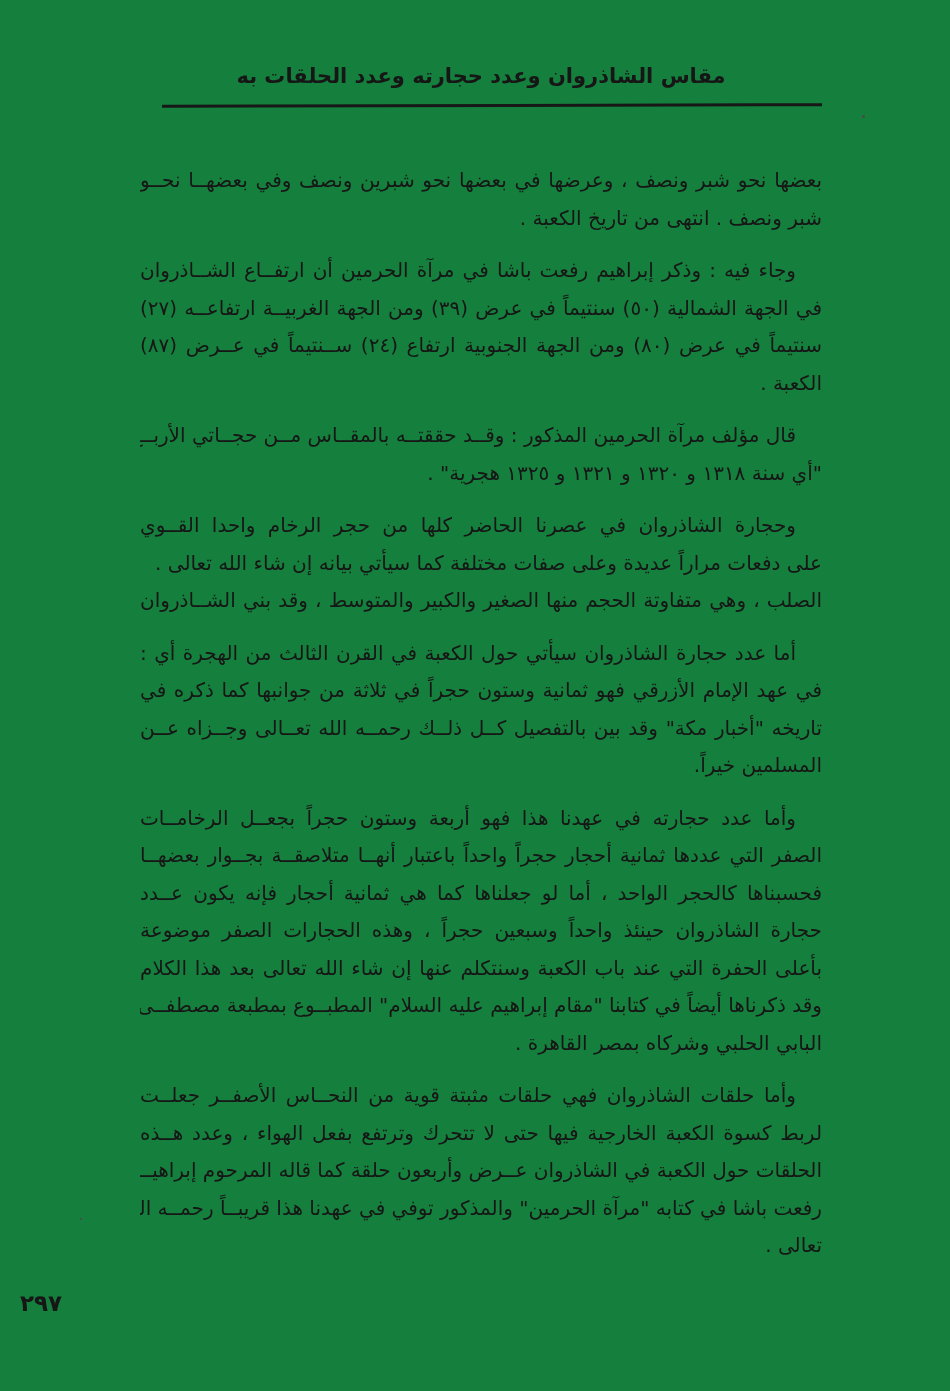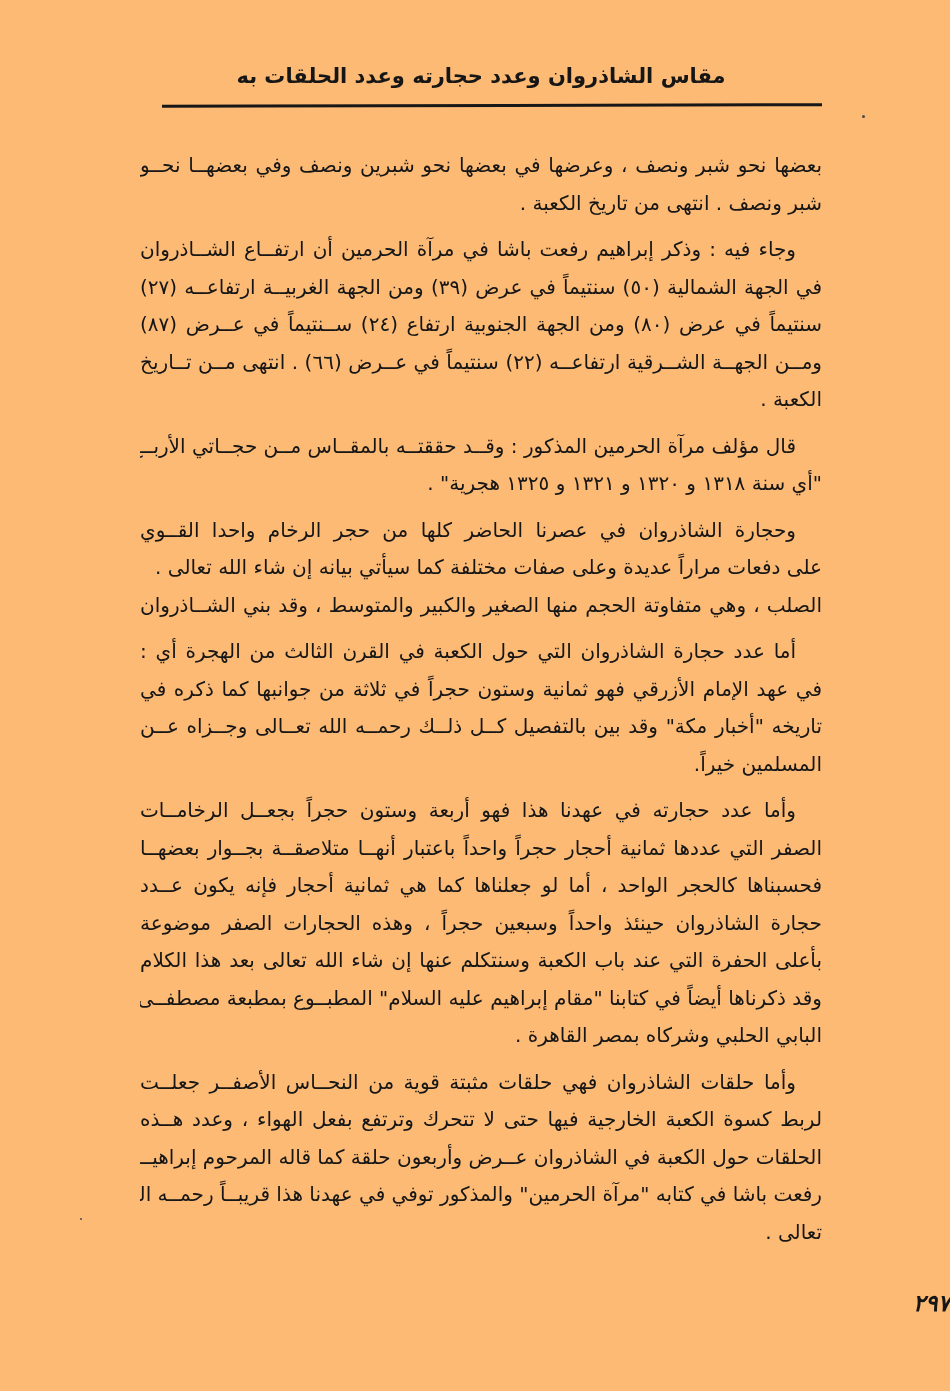--- a/index.html
+++ b/index.html
@@ -1,20 +1,20 @@
 <!DOCTYPE html>
 <html lang="ar" dir="rtl"><head>
 <meta charset="utf-8">
 <style>
   html, body { margin: 0; padding: 0; background: #ffffff; }
   .page {
     position: relative;
     width: 950px;
     height: 1391px;
-    background: #fdba74;
+    background: #15803d;
     font-family: "DejaVu Sans", sans-serif;
     color: #161616;
     direction: rtl;
     overflow: hidden;
   }
   
   .head-title {
     position: absolute;
     top: 64px;
     right: 128px;
@@ -36,40 +36,39 @@
   }
   
   .content {
     position: absolute;
     top: 147px;
     right: 128px;
     left: 140px;
     font-size: 20px;
     line-height: 37.5px;
   }
-  .para { margin: 0 0 9px 0; }
+  .para { margin: 15px 0 9px 0; }
   .line {
     text-align: justify;
     text-align-last: justify;
     text-justify: inter-word;
     white-space: nowrap;
     overflow: hidden;
   }
   .line.last { text-align-last: right; }
   .line.ind { text-indent: 26px; }
   
   .page-num {
     position: absolute;
     top: 1290px;
     right: 0;
     left: 20px;
-    text-align: right;
+    text-align: left;
     font-size: 23px;
     font-weight: bold;
-    font-style: italic;
   }
   
   .speck { position: absolute; background: #4a4a4a; border-radius: 50%; }
   .speck.s1 { left: 862px; top: 115px; width: 3px; height: 3px; }
   .speck.s2 { left: 80px;  top: 1218px; width: 2px; height: 2px; }
 </style>
 </head>
 <body>
 
 <div class="page">
@@ -81,37 +80,36 @@
 
     <div class="para">
       <div class="line">بعضها نحو شبر ونصف ، وعرضها في بعضها نحو شبرين ونصف وفي بعضهــا نحــو</div>
       <div class="line last">شبر ونصف . انتهى من تاريخ الكعبة .</div>
     </div>
 
     <div class="para">
       <div class="line ind">وجاء فيه : وذكر إبراهيم رفعت باشا في مرآة الحرمين أن ارتفــاع الشــاذروان</div>
       <div class="line">في الجهة الشمالية (٥٠) سنتيماً في عرض (٣٩) ومن الجهة الغربيــة ارتفاعــه (٢٧)</div>
       <div class="line">سنتيماً في عرض (٨٠) ومن الجهة الجنوبية ارتفاع (٢٤) ســنتيماً في عــرض (٨٧)</div>
-      <div class="line">ومــن الجهــة الشــرقية ارتفاعــه (٢٢) سنتيماً في عــرض (٦٦) . انتهى مــن تــاريخ</div>
       <div class="line last">الكعبة .</div>
     </div>
 
     <div class="para">
       <div class="line ind">قال مؤلف مرآة الحرمين المذكور : وقــد حققتــه بالمقــاس مــن حجــاتي الأربــع</div>
       <div class="line last">"أي سنة ١٣١٨ و ١٣٢٠ و ١٣٢١ و ١٣٢٥ هجرية" .</div>
     </div>
 
     <div class="para">
       <div class="line ind">وحجارة الشاذروان في عصرنا الحاضر كلها من حجر الرخام واحدا القــوي</div>
       <div class="line last">على دفعات مراراً عديدة وعلى صفات مختلفة كما سيأتي بيانه إن شاء الله تعالى .</div>
       <div class="line">الصلب ، وهي متفاوتة الحجم منها الصغير والكبير والمتوسط ، وقد بني الشــاذروان</div>
     </div>
 
     <div class="para">
-      <div class="line ind">أما عدد حجارة الشاذروان التي حول الكعبة في القرن الثالث من الهجرة  أي :</div>
+      <div class="line ind">أما عدد حجارة الشاذروان سيأتي حول الكعبة في القرن الثالث من الهجرة  أي :</div>
       <div class="line">في عهد الإمام الأزرقي فهو ثمانية وستون حجراً في ثلاثة من جوانبها كما ذكره في</div>
       <div class="line">تاريخه "أخبار مكة"  وقد بين بالتفصيل كــل ذلــك رحمــه الله تعــالى وجــزاه عــن</div>
       <div class="line last">المسلمين خيراً.</div>
     </div>
 
     <div class="para">
       <div class="line ind">وأما عدد حجارته في عهدنا هذا فهو أربعة وستون حجراً بجعــل الرخامــات</div>
       <div class="line">الصفر التي عددها ثمانية أحجار حجراً واحداً باعتبار أنهــا متلاصقــة بجــوار بعضهــا</div>
       <div class="line">فحسبناها كالحجر الواحد ، أما لو جعلناها كما هي ثمانية أحجار فإنه يكون عــدد</div>
       <div class="line">حجارة الشاذروان حينئذ واحداً وسبعين حجراً ، وهذه الحجارات الصفر موضوعة</div>

